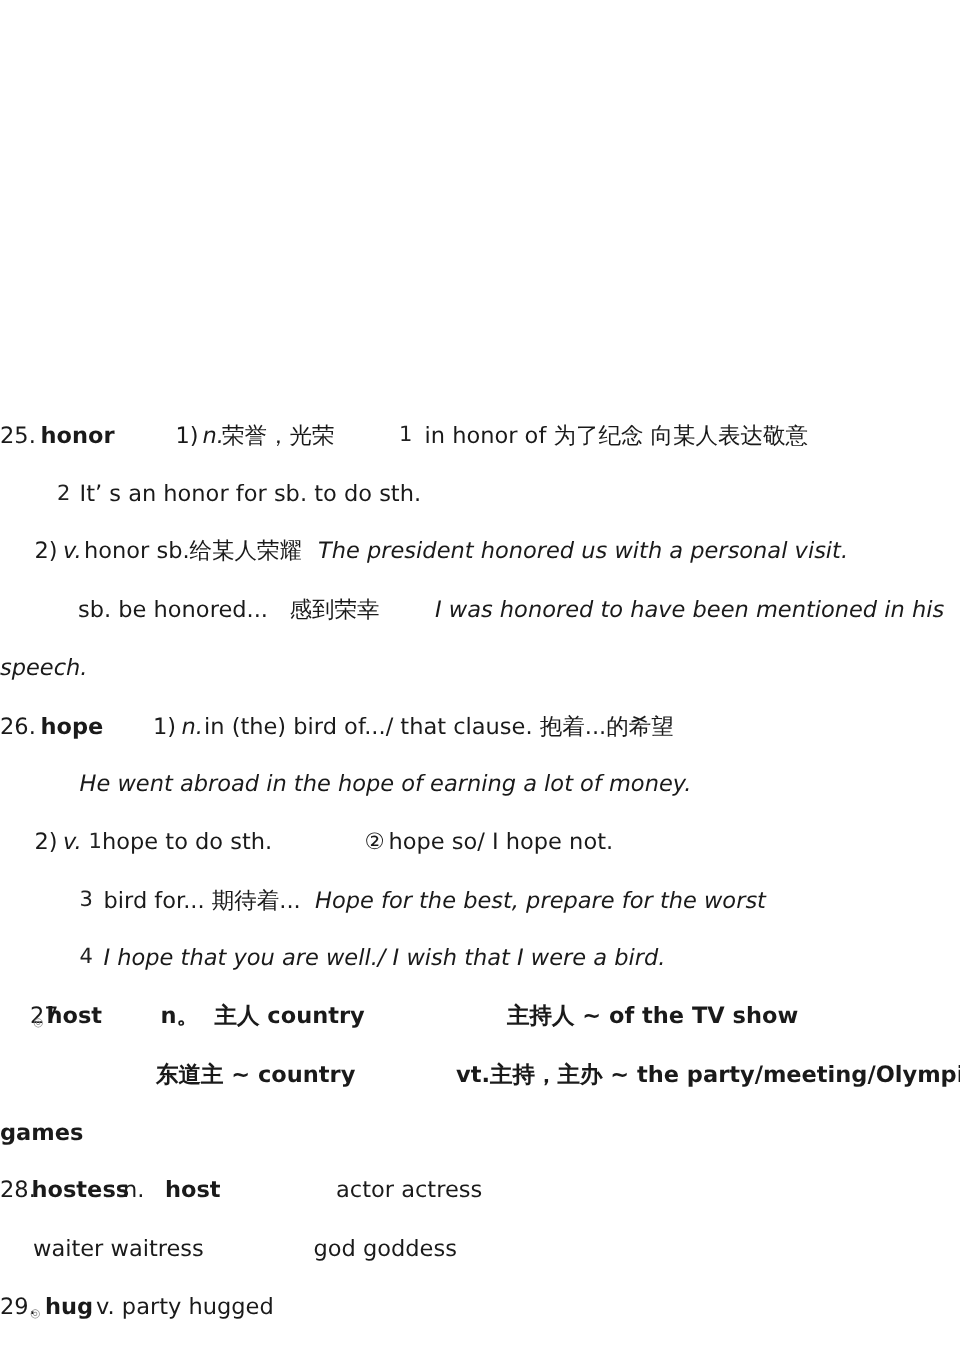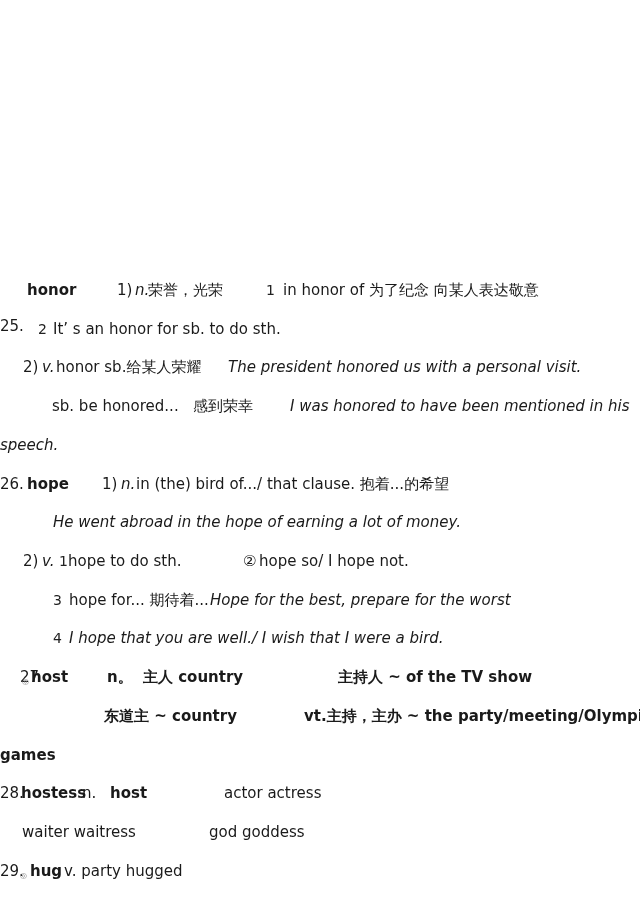--- a/index.html
+++ b/index.html
@@ -44,37 +44,37 @@
 <div class="line" style="top:125px;left:45px;"></div>
 <div class="line it" style="top:164px;left:45px;"></div>
 <div class="line" style="top:203px;left:45px;"></div>
 <div class="line" style="top:241px;left:37px;">
   <span class="num"></span>
   <span style="margin-left:4px;"></span>
   <span class="it" style="margin-left:6px;"></span>
 </div>
 
 <div class="line" style="top:280px;">
-  <span class="seg" style="left:0;margin-top:36px;">25.</span>
+  <span class="seg" style="left:0;">25.</span>
   <span class="seg b" style="left:27px;">honor</span>
   <span class="seg" style="left:117px;">1)</span>
   <span class="seg it" style="left:135px;">n.</span>
   <span class="seg" style="left:148px;">荣誉，光荣</span>
   <span class="seg num" style="left:266px;">1</span>
   <span class="seg" style="left:283px;">in honor of  为了纪念    向某人表达敬意</span>
 </div>
 <div class="line" style="top:319px;">
   <span class="seg num" style="left:38px;">2</span>
   <span class="seg" style="left:53px;">It’ s an honor for sb. to do sth.</span>
 </div>
 <div class="line" style="top:357px;">
   <span class="seg" style="left:23px;">2)</span>
   <span class="seg it" style="left:42px;">v.</span>
   <span class="seg" style="left:56px;">honor sb.给某人荣耀</span>
-  <span class="seg it" style="left:228px;text-align:right;">The president honored us with a personal visit.</span>
+  <span class="seg it" style="left:212px;text-align:right;">The president honored us with a personal visit.</span>
 </div>
 <div class="line" style="top:396px;">
   <span class="seg" style="left:52px;">sb.  be  honored...</span>
   <span class="seg" style="left:193px;">感到荣幸</span>
   <span class="seg it" style="left:290px;text-align:center;">I  was  honored  to  have  been  mentioned  in  his</span>
 </div>
 <div class="line it" style="top:435px;left:0;">speech.</div>
 
 <div class="line" style="top:474px;">
   <span class="seg" style="left:0;">26.</span>
@@ -87,21 +87,21 @@
 <div class="line" style="top:551px;">
   <span class="seg" style="left:23px;">2)</span>
   <span class="seg it" style="left:42px;">v.</span>
   <span class="seg num" style="left:59px;">1</span>
   <span class="seg" style="left:68px;">hope to do sth.</span>
   <span class="seg" style="left:243px;">②</span>
   <span class="seg" style="left:259px;">hope so/ I hope not.</span>
 </div>
 <div class="line" style="top:590px;">
   <span class="seg num" style="left:53px;">3</span>
-  <span class="seg" style="left:69px;">hope for...  期待着...</span>
+  <span class="seg" style="left:69px;">bird for...  期待着...</span>
   <span class="seg it" style="left:210px;">Hope for the best, prepare for the worst</span>
 </div>
 <div class="line" style="top:628px;">
   <span class="seg num" style="left:53px;">4</span>
   <span class="seg it" style="left:69px;">I hope that you are well./ I wish that I were a bird.</span>
 </div>
 
 <div class="line" style="top:667px;">
   <span class="seg" style="left:0;padding-left:20px;">27</span>
   <span class="seg marker" style="left:22px;top:5px;">◎</span>

